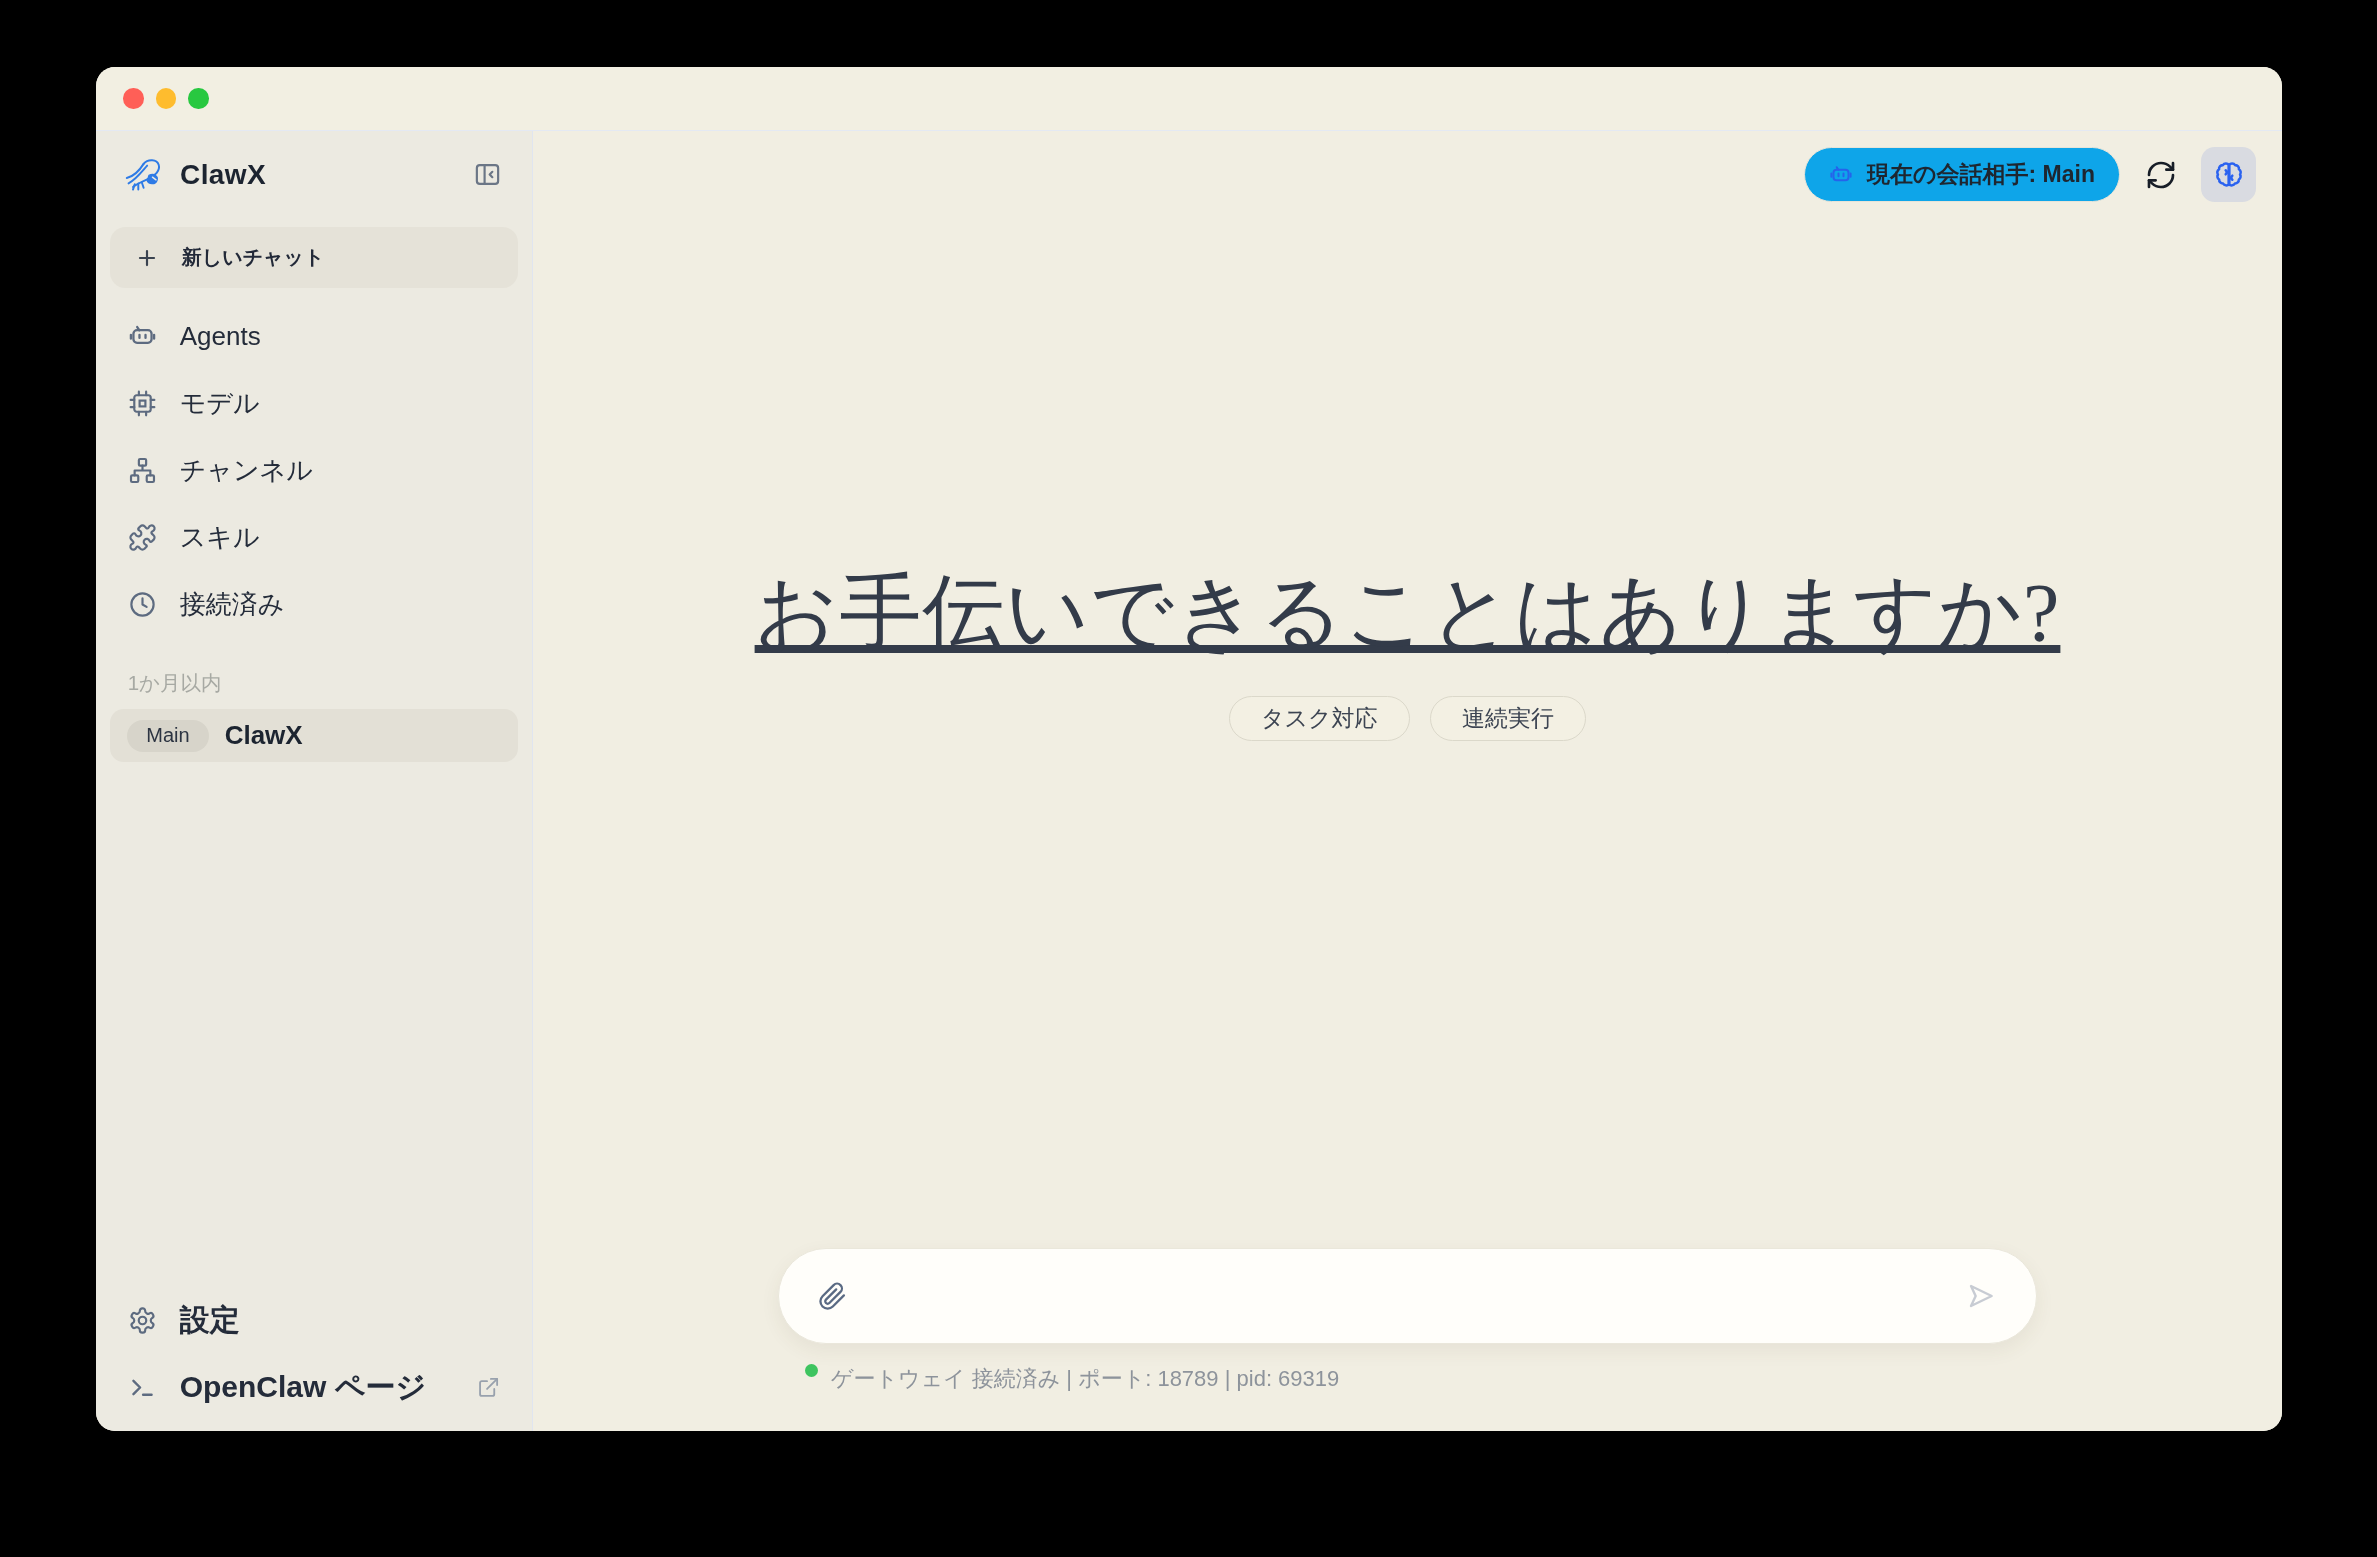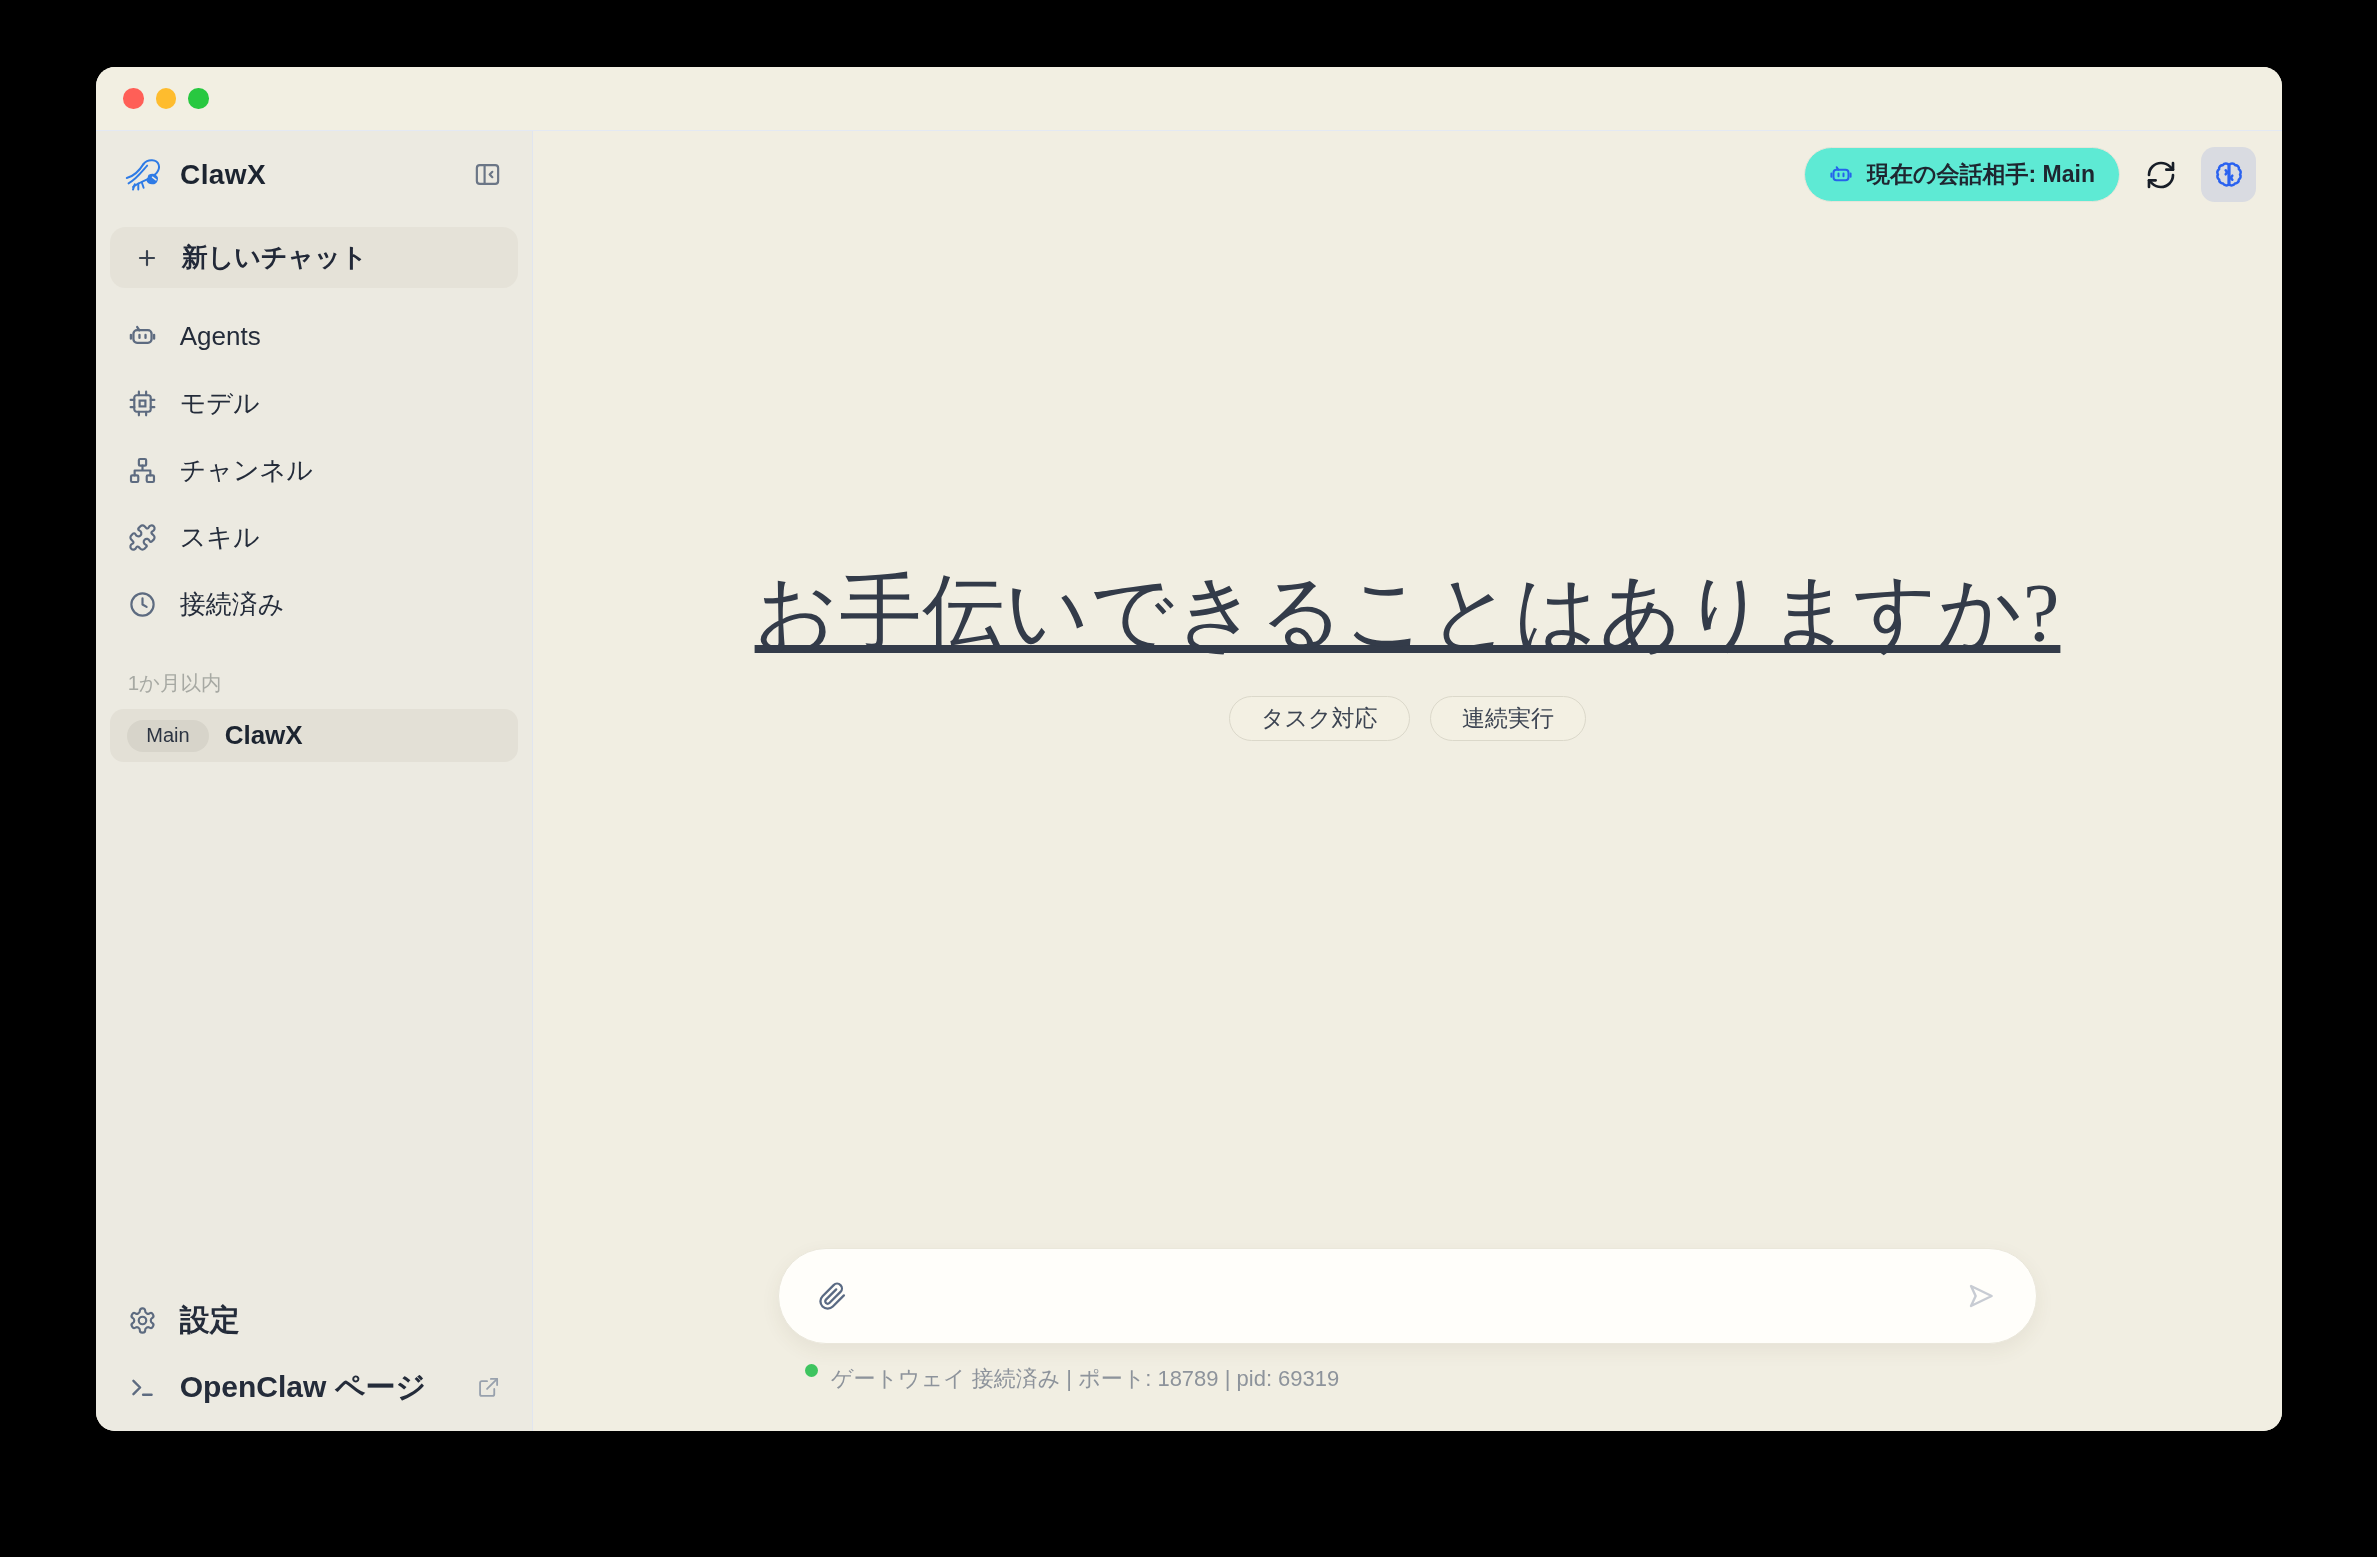--- a/index.html
+++ b/index.html
@@ -23,21 +23,21 @@
   .sidebar { width:437px; flex:0 0 437px; background:#eceae1; border-right:1.7px solid #e0e5f0;
     display:flex; flex-direction:column; padding:0 13.7px; }
   .side-header { margin-top:22px; height:43px; display:flex; align-items:center; padding-left:13.7px; }
   .logo { width:43px; height:39px; flex:0 0 auto; }
   .app-title { margin-left:13.7px; font-size:28px; font-weight:700; color:#1c2430; letter-spacing:0.4px; }
   .collapse-btn { margin-left:auto; margin-right:15.4px; width:31px; height:31px; display:flex; align-items:center; justify-content:center; color:#6b7686; background:none; border:none; }
 
   .new-chat { margin-top:31px; height:61px; border-radius:15.4px; background:#e5e2d8;
     display:flex; align-items:center; gap:22px; padding-left:24px; border:none; }
   .new-chat .plus { color:#3a4350; }
-  .new-chat-label { font-size:26px; font-weight:600; color:#222938; }
+  .new-chat-label { font-size:20px; font-weight:600; color:#222938; }
 
   .nav { margin-top:15.4px; display:flex; flex-direction:column; }
   .nav-item { height:67px; display:flex; align-items:center; gap:23px; padding-left:18px; border-radius:13.7px; background:none; border:none; }
   .nav-item .nicon { color:#5d6b80; display:flex; }
   .nav-label { font-size:26px; font-weight:500; color:#242c3a; }
 
   .section-label { margin-top:31px; padding-left:18px; font-size:20.5px; color:#a7a9a3; }
 
   .history-item { margin-top:12px; height:53px; border-radius:13.7px; background:#e3e0d6;
     display:flex; align-items:center; padding-left:17px; border:none; }
@@ -50,21 +50,21 @@
   .footer-item { height:67px; display:flex; align-items:center; gap:23px; padding-left:18px; background:none; border:none; }
   .footer-item .nicon { color:#5d6b80; display:flex; }
   .footer-label { font-size:30px; font-weight:700; color:#242c3a; }
   .ext-icon { margin-left:auto; margin-right:18px; color:#98a1ad; display:flex; }
   .sidebar-bottom { margin-bottom:10.2px; }
 
   
   .main { flex:1; position:relative; background:#f1eee2; }
 
   .top-controls { position:absolute; top:16px; right:26px; display:flex; align-items:center; gap:19px; }
-  .conv-badge { height:55px; padding:0 24px; background:#5eead4; border:1.7px solid #e7e4d8; border-radius:29px;
+  .conv-badge { height:55px; padding:0 24px; background:#0ea5e9; border:1.7px solid #e7e4d8; border-radius:29px;
     display:flex; align-items:center; gap:13.7px; }
   .conv-badge .bicon { color:#2563eb; display:flex; }
   .conv-badge-label { font-size:23px; font-weight:600; color:#1e2630; }
   .refresh-btn { width:43px; height:43px; display:flex; align-items:center; justify-content:center; color:#171d27; background:none; border:none; }
   .brain-btn { width:55px; height:55px; border-radius:13.7px; background:#d9dbe1; display:flex; align-items:center; justify-content:center; color:#2a62f0; border:none; }
 
   .greeting { position:absolute; top:427px; left:0; right:0; text-align:center;
     font-family:"Liberation Serif","DejaVu Serif",serif; font-size:82px; font-weight:400; color:#333b49; letter-spacing:0.9px;text-decoration:underline; }
 
   .pill-row { position:absolute; top:565px; left:0; right:0; display:flex; justify-content:center; gap:20.5px; }

